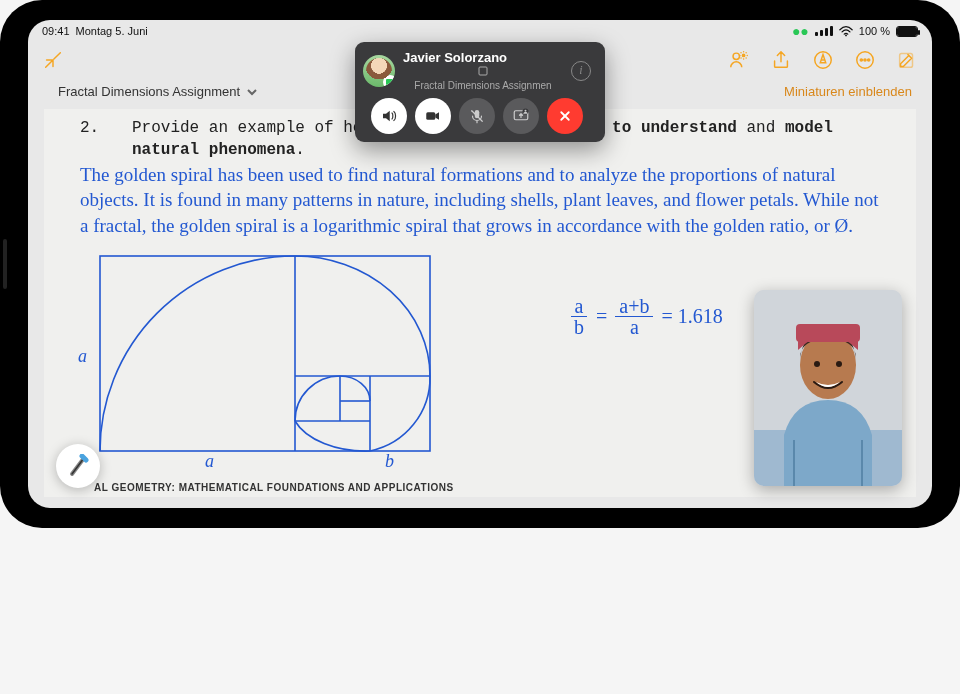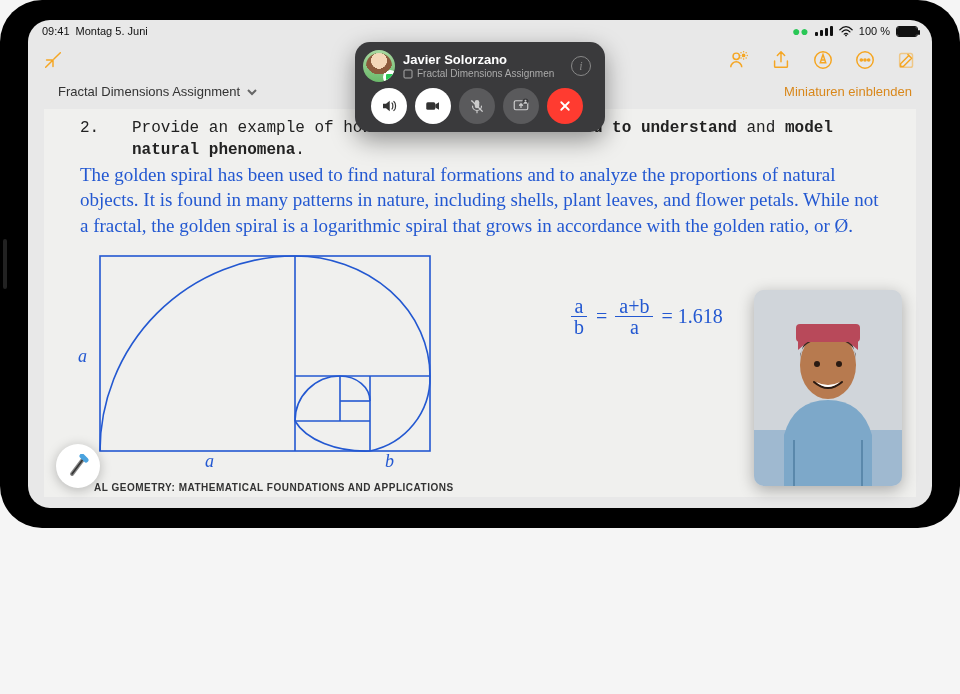--- a/index.html
+++ b/index.html
@@ -89,34 +89,34 @@
   .pencil-tool {
     position:absolute; left:28px; bottom:20px;
     width:44px; height:44px; background:#fff; border-radius:22px;
     box-shadow:0 2px 12px rgba(0,0,0,0.25);
     display:flex; align-items:center; justify-content:center;
   }
   .pencil-tool svg{width:24px;height:24px;}
   
   .ft-pill {
     position:absolute; top:22px; left:50%; transform:translateX(-50%);
-    background:#3a3a3c; border-radius:15px;
+    background:#3a3a3c; border-radius:9px;
     padding:8px 14px 8px 8px;
     display:flex; flex-direction:column; gap:6px;
     box-shadow:0 8px 24px rgba(0,0,0,0.4);
     min-width:250px;
   }
   .ft-top { display:flex; align-items:center; gap:8px;}
   .ft-avatar { width:32px;height:32px;border-radius:16px;background:linear-gradient(#a8d8a0,#6bb96b); position:relative; overflow:hidden; flex-shrink:0;}
   .ft-avatar::after{content:'';position:absolute;inset:3px;border-radius:14px;background:radial-gradient(circle at 50% 30%, #f4d7b8 35%, #8b5a3c 36% 60%, transparent 61%);}
   .ft-badge{position:absolute;right:-2px;bottom:-2px;width:14px;height:14px;background:#fff;border-radius:7px;display:flex;align-items:center;justify-content:center;}
   .ft-badge svg{width:10px;height:10px;}
   .ft-name-block{display:flex;flex-direction:column;line-height:1.2;color:#fff;flex:1;overflow:hidden;}
   .ft-name{font-size:13px;font-weight:600;white-space:nowrap;overflow:hidden;text-overflow:ellipsis;}
-  .ft-sub{font-size:10px;color:#aaa;display:flex;align-items:center;gap:4px;white-space:nowrap;overflow:hidden;text-overflow:ellipsis;}
+  .ft-sub{font-size:10px;color:#aaa;display:flex;align-items:center;gap:4px;white-space:nowrap;overflow:hidden;text-overflow:ellipsis;flex-direction:column;}
   .ft-info{width:20px;height:20px;border:1.5px solid #888;border-radius:10px;color:#888;display:flex;align-items:center;justify-content:center;font-size:12px;font-family:Georgia,serif;font-style:italic;flex-shrink:0;}
   .ft-controls{display:flex;gap:8px;justify-content:center;}
   .ft-btn{width:36px;height:36px;border-radius:18px;display:flex;align-items:center;justify-content:center;}
   .ft-btn svg{width:18px;height:18px;}
   .ft-grey{background:#5a5a5c;}
   .ft-white{background:#fff;}
   .ft-red{background:#ff3b30;}
   
   .pip {
     position:absolute; right:30px; bottom:22px;

